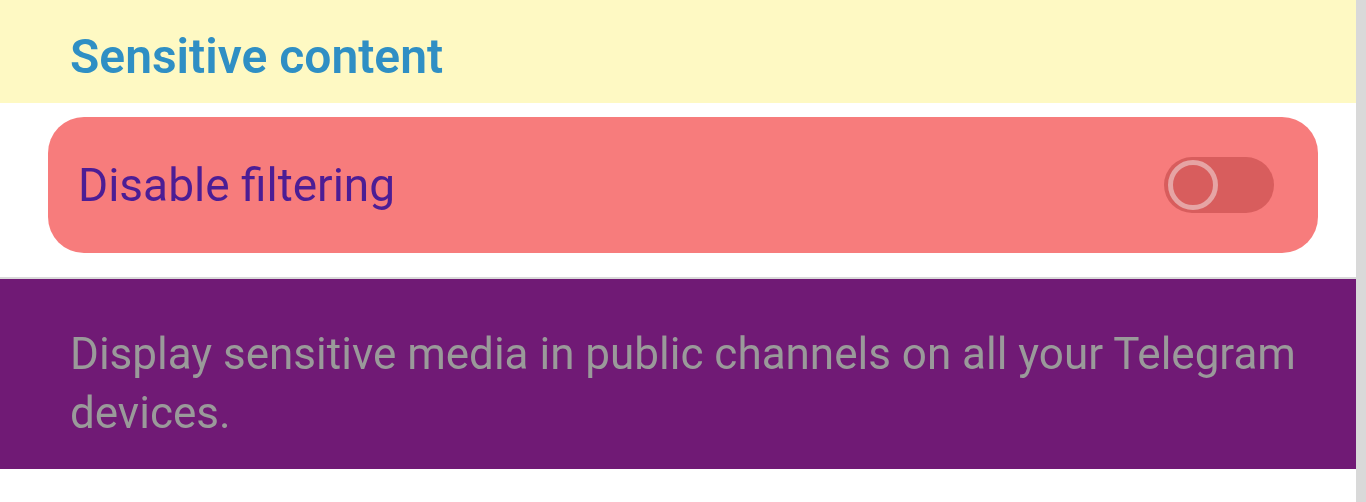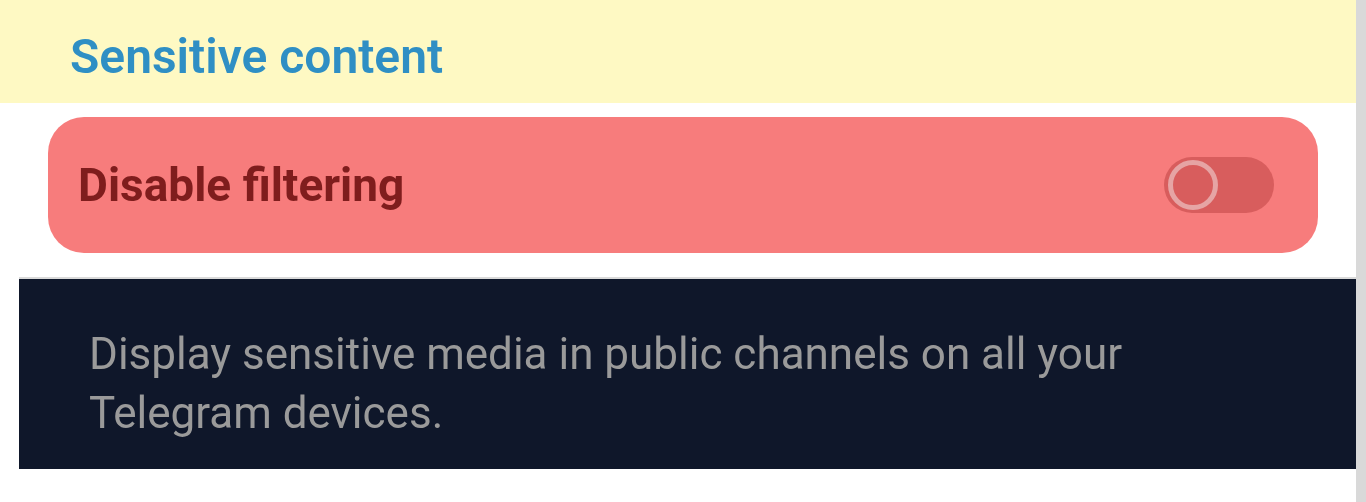--- a/index.html
+++ b/index.html
@@ -30,23 +30,23 @@
     .setting-row {
       background: #f77c7c;
       border-radius: 36px;
       margin: 14px 48px 0 48px;
       padding: 40px 44px 40px 30px;
       display: flex;
       align-items: center;
       justify-content: space-between;
     }
     .setting-label {
-      color: #7f1d1d;
+      color: #4c1d95;
       font-size: 46px;
-      font-weight: 700;
+      font-weight: 400;
     }
     .toggle {
       position: relative;
       width: 110px;
       height: 56px;
       background: #d85d5d;
       border-radius: 28px;
       cursor: pointer;
       flex-shrink: 0;
     }
@@ -54,26 +54,25 @@
       position: absolute;
       left: 4px;
       top: 3px;
       width: 50px;
       height: 50px;
       background: transparent;
       border: 5px solid #e6a4a4;
       border-radius: 50%;
     }
     .footer-area {
-      background: #0f172a;
+      background: #701a75;
       border-top: 2px solid #dadada;
       margin-top: 24px;
       padding: 46px 70px 30px 70px;
       height: 192px;
-      margin-left: 19px;
     }
     .description {
       color: #9a9a9a;
       font-size: 44px;
       font-weight: 400;
       line-height: 1.35;
     }
     .right-edge {
       position: absolute;
       right: 0;

